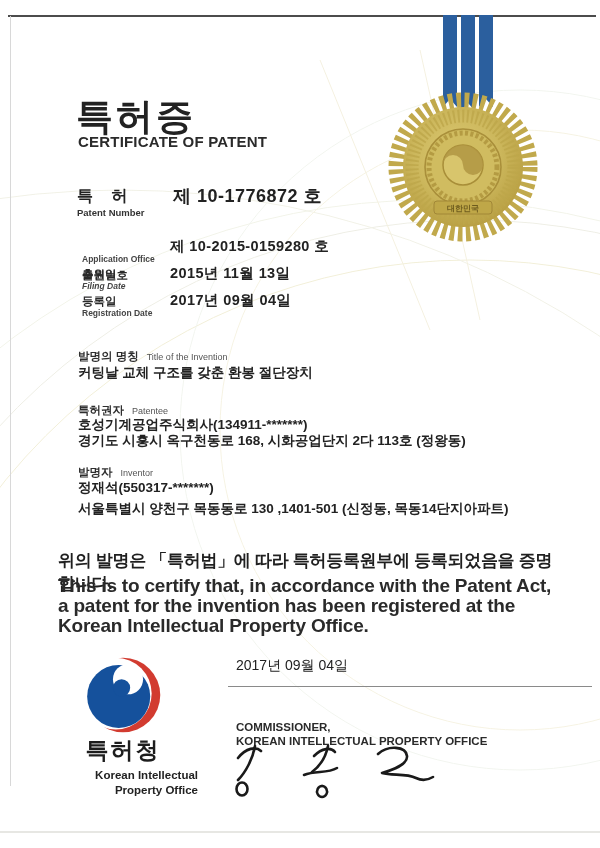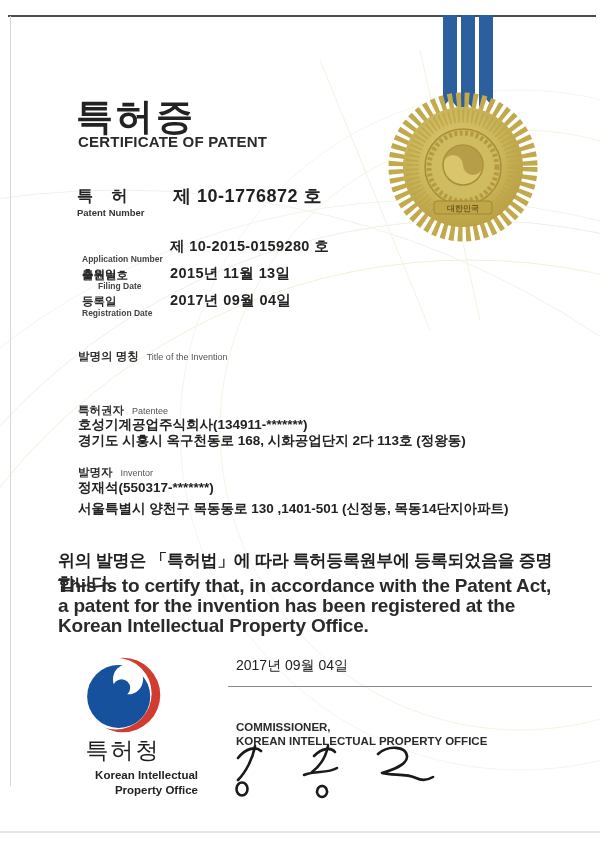--- a/index.html
+++ b/index.html
@@ -28,21 +28,21 @@
   
   .st-kr{left:58px;top:549px;width:505px;font-size:17px;font-weight:700;color:#1f1f1f;letter-spacing:-0.3px;}
   .st-en{left:58px;top:576px;width:505px;font-size:19px;font-weight:700;color:#2a2a2a;line-height:20px;letter-spacing:-0.2px;}
   
   .issue-date{left:236px;top:657px;font-size:14px;font-weight:400;color:#222;}
   .issue-rule{left:228px;top:686px;width:364px;height:1px;background:#8a8a8a;}
   .comm-kr{left:236px;top:694px;font-size:21px;font-weight:700;color:#1d1d1d;letter-spacing:1px;}
   .comm-en1{left:236px;top:721px;font-size:11.5px;font-weight:700;color:#2a2a2a;}
   .comm-en2{left:236px;top:735px;font-size:11.5px;font-weight:700;color:#2a2a2a;}
   
-  .logo-kr{left:60px;top:735px;width:126px;text-align:center;font-size:23px;font-weight:400;color:#1d1d1d;letter-spacing:2px;}
+  .logo-kr{left:60px;top:735px;width:126px;text-align:center;font-size:23px;font-weight:700;color:#1d1d1d;letter-spacing:2px;}
   .logo-en{left:48px;top:768px;width:150px;text-align:right;font-size:11.5px;font-weight:700;color:#222;line-height:14.5px;}
 </style>
 </head>
 <body>
 
 <div class="page">
 
   <svg class="abs" width="600" height="848" viewBox="0 0 600 848" style="left:0;top:0;">
     <g fill="none" stroke-width="1" opacity="0.75">
       <circle cx="470" cy="860" r="600" stroke="#eeeacc"></circle>
@@ -92,34 +92,35 @@
   </svg>
 
   <div class="abs title-kr">특허증</div>
   <div class="abs title-en">CERTIFICATE OF PATENT</div>
 
   <div class="abs pn-label">특 허</div>
   <div class="abs pn-sub">Patent Number</div>
   <div class="abs pn-value">제 10-1776872 호</div>
 
   <div class="abs f-label" style="left:82px;top:240px;margin-top:28px;">출원번호</div>
-  <div class="abs f-sub" style="left:82px;top:254px;">Application Number</div>
+  <div class="abs f-sub" style="left:82px;top:254px;">Application Office</div>
   <div class="abs f-value" style="left:170px;top:237px;">제 10-2015-0159280 호</div>
 
   <div class="abs f-label" style="left:82px;top:267px;">출원일</div>
-  <div class="abs f-sub" style="left:98px;top:281px;">Filing Date</div>
+  <div class="abs f-sub" style="left:82px;top:281px;font-style:italic;">Filing Date</div>
   <div class="abs f-value" style="left:170px;top:264px;">2015년  11월  13일</div>
 
   <div class="abs f-label" style="left:82px;top:294px;">등록일</div>
   <div class="abs f-sub" style="left:82px;top:308px;">Registration Date</div>
   <div class="abs f-value" style="left:170px;top:291px;">2017년  09월  04일</div>
 
   <div class="abs" style="left:78px;top:346px;">
     <span class="sec-label">발명의 명칭</span><span class="sec-sub">Title of the Invention</span>
   </div>
+  <div class="abs sec-line" style="left:78px;top:364px;">커팅날 교체 구조를 갖춘 환봉 절단장치</div>
 
   <div class="abs" style="left:78px;top:400px;">
     <span class="sec-label">특허권자</span><span class="sec-sub">Patentee</span>
   </div>
   <div class="abs sec-line" style="left:78px;top:416px;">호성기계공업주식회사(134911-*******)</div>
   <div class="abs sec-line" style="left:78px;top:432px;">경기도 시흥시 옥구천동로 168, 시화공업단지 2다 113호 (정왕동)</div>
 
   <div class="abs" style="left:78px;top:462px;">
     <span class="sec-label">발명자</span><span class="sec-sub">Inventor</span>
   </div>

